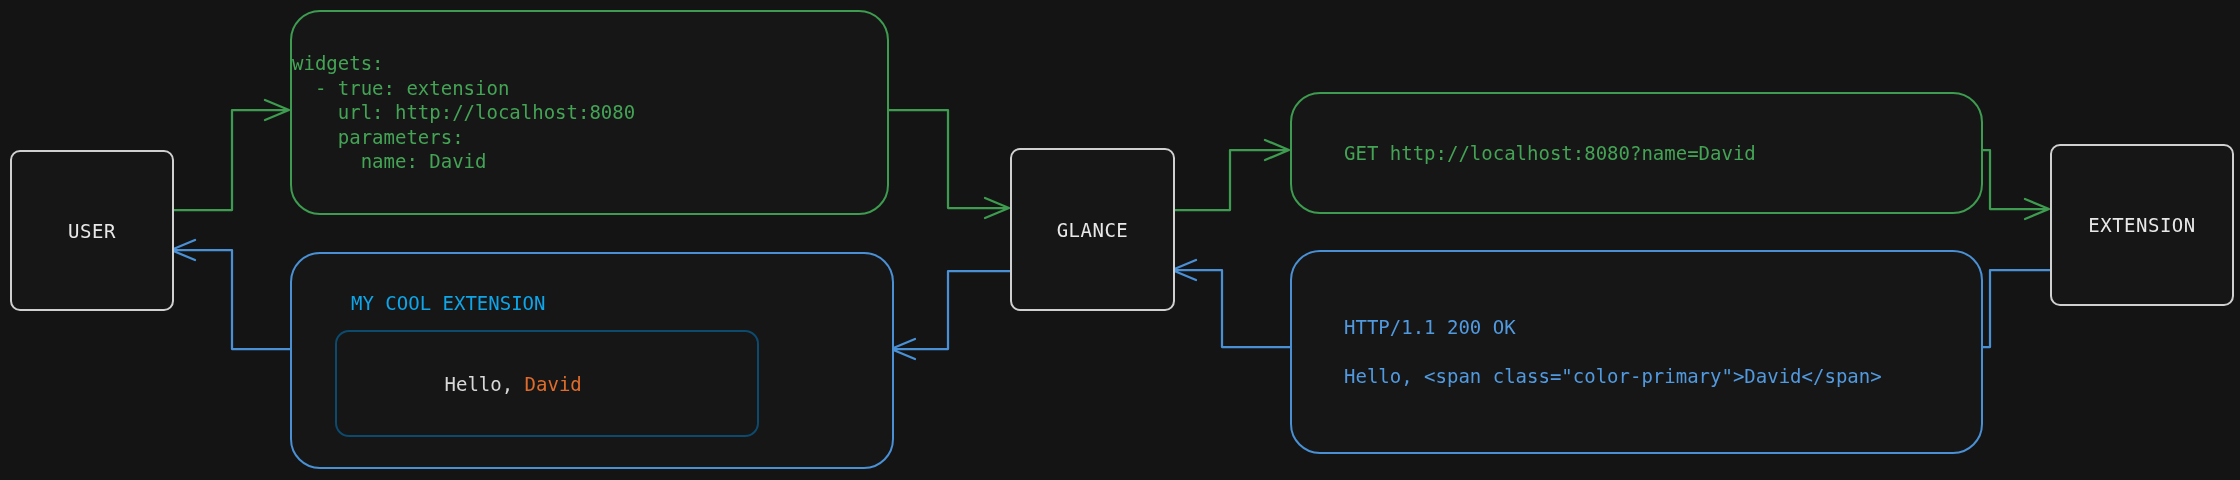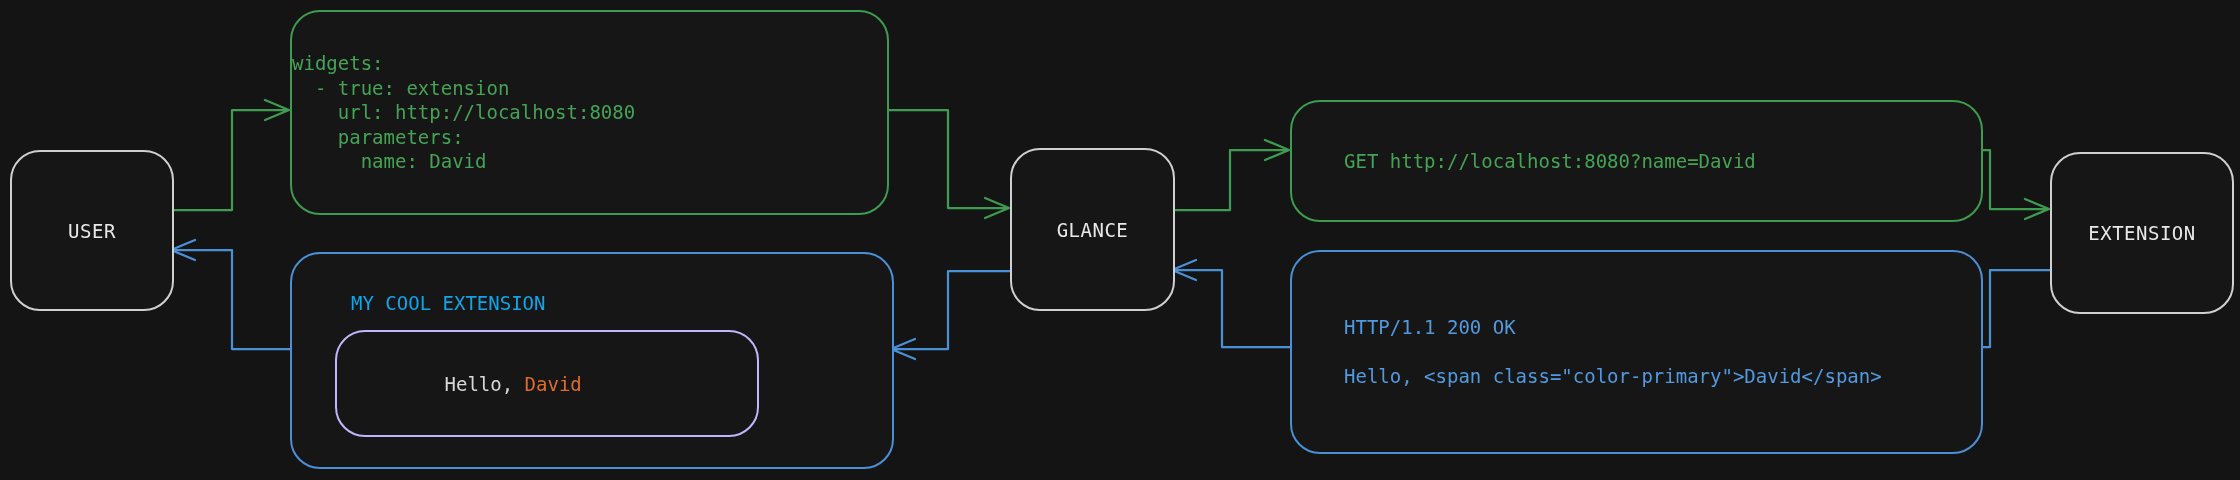--- a/index.html
+++ b/index.html
@@ -5,42 +5,42 @@
   html,body { margin:0; padding:0; background:#141414; }
   .canvas {
     position:relative; width:2240px; height:480px;
     background:#141414; overflow:hidden;
     font-family:"DejaVu Sans Mono", monospace;
   }
   .wires { position:absolute; left:0; top:0; width:2240px; height:480px; }
   .wires path { fill:none; stroke-width:2.25; stroke-linecap:round; stroke-linejoin:round; }
 
   .node {
-    position:absolute; border:2px solid #d0d0d0; border-radius:30px;
+    position:absolute; border:2px solid #d0d0d0; border-radius:10px;
     display:flex; align-items:center; justify-content:center;
     color:#e8e8e8; font-size:19px; letter-spacing:0.5px; background:#161616;
   }
   .box {
     position:absolute; border-radius:30px; background:#161616;
     display:flex; flex-direction:column; justify-content:center;
   }
   .box.green { border:2px solid #3d9c4f; color:#44a455; }
   .box.blue  { border:2px solid #4a90d5; color:#519ae0; }
   .code-line {
     white-space:pre; font-size:19px; line-height:24.5px; min-height:24.5px;
   }
   .pad30 { }
   .pad52 { padding-left:52px; }
 
   .widget-title {
     position:absolute; left:59px; top:290px; 
     color:#0ea5e9; font-size:19px; white-space:pre;
   }
   .inner-box {
-    position:absolute; border:2px solid #c4b5fd; border-radius:30px;
+    position:absolute; border:2px solid #0c4a6e; border-radius:14px;
     display:flex; align-items:center; background:transparent;
   }
   .greeting { padding-left:16px; font-size:19px; white-space:pre; }
   .greeting .prefix { color:#d8d8d8; }
   .greeting .name   { color:#e06c2c; }
 </style>
 </head>
 <body>
 
 <div class="canvas">
@@ -57,33 +57,33 @@
     <path d="M1010 271 H948 V349 H892 M915 339 L891 349 L915 359" stroke="#4a90d5"></path>
     <path d="M290 349 H232 V250 H172 M195 240 L171 250 L195 260" stroke="#4a90d5"></path>
   </svg>
 
   <div class="node" style="left:10px; top:150px; width:160px; height:157px;">
     <span>USER</span>
   </div>
   <div class="node" style="left:1010px; top:148px; width:161px; height:159px;">
     <span>GLANCE</span>
   </div>
-  <div class="node" style="left:2050px; top:152px; width:180px; height:158px;">
+  <div class="node" style="left:2050px; top:144px; width:180px; height:158px;">
     <span>EXTENSION</span>
   </div>
 
   <div class="box green pad30" style="left:290px; top:10px; width:595px; height:201px;">
     <div class="code-line">widgets:</div>
     <div class="code-line">  - true: extension</div>
     <div class="code-line">    url: http://localhost:8080</div>
     <div class="code-line">    parameters:</div>
     <div class="code-line">      name: David</div>
   </div>
 
-  <div class="box green pad52" style="left:1290px; top:92px; width:637px; height:118px;margin-top:8px;">
+  <div class="box green pad52" style="left:1290px; top:92px; width:637px; height:118px;">
     <div class="code-line">GET http://localhost:8080?name=David</div>
   </div>
 
   <div class="box blue pad52" style="left:1290px; top:250px; width:637px; height:200px;">
     <div class="code-line">HTTP/1.1 200 OK</div>
     <div class="code-line"></div>
     <div class="code-line">Hello, &lt;span class="color-primary"&gt;David&lt;/span&gt;</div>
   </div>
 
   <div class="box blue" style="left:290px; top:252px; width:600px; height:213px;">

